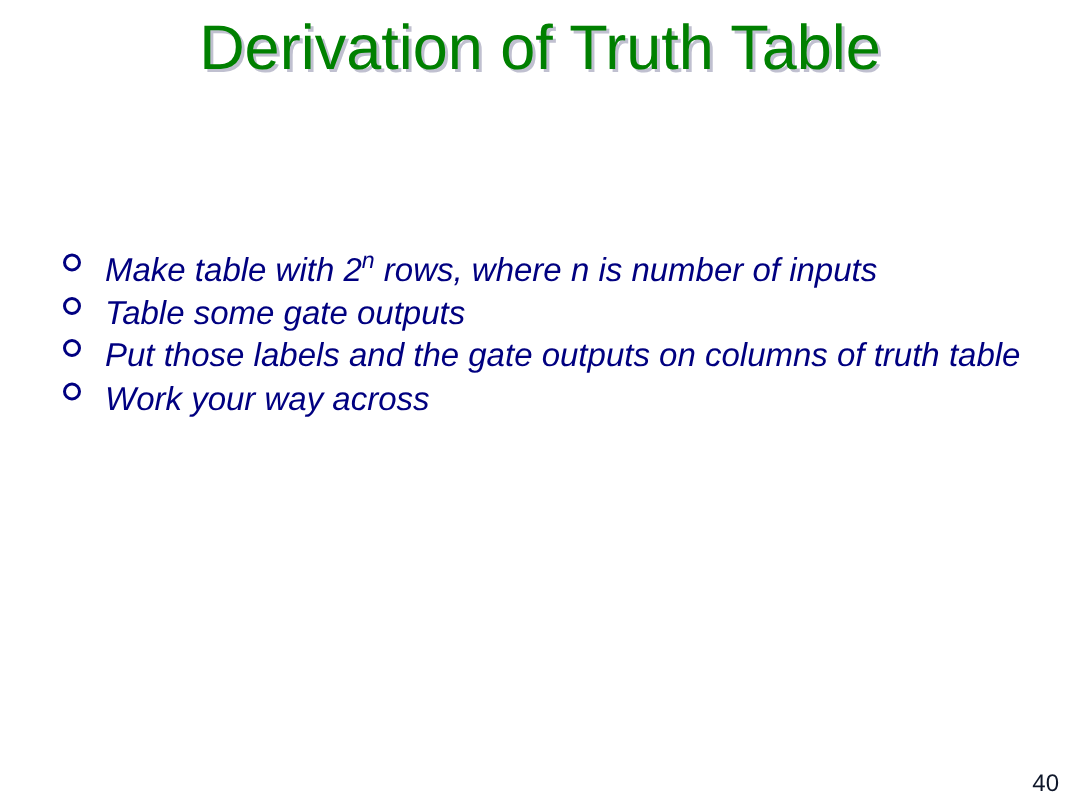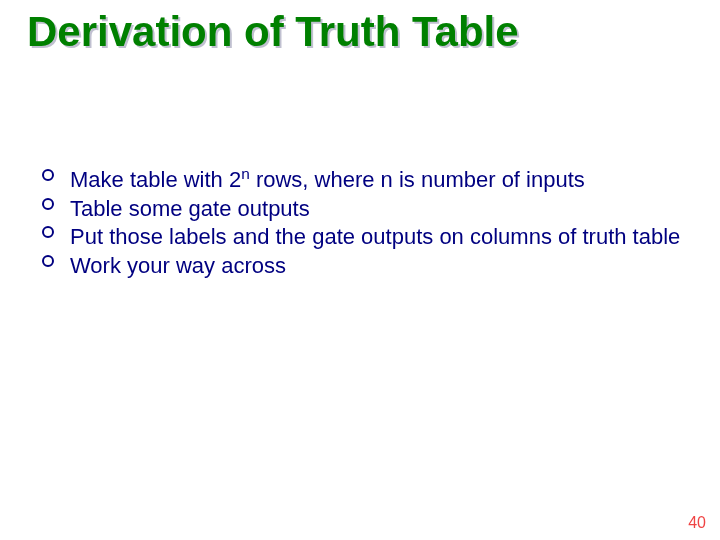--- a/index.html
+++ b/index.html
@@ -7,60 +7,61 @@
       width: 720px;
       height: 540px;
       background: #ffffff;
       font-family: Verdana, Geneva, sans-serif;
       position: relative;
       overflow: hidden;
     }
     .title {
       font-family: "Comic Sans MS", cursive, sans-serif;
       font-size: 42px;
-      font-weight: bold;
+      font-weight: normal;
       color: #008000;
       text-shadow: 2px 2px 0 #c0c0d0;
+      text-align: center;
       padding-top: 8px;
       letter-spacing: 0;
-      margin-left: 27px;
     }
     .content {
       margin-top: 110px;
       padding-left: 36px;
       padding-right: 36px;
     }
     .bullet-list {
       list-style: none;
     }
     .bullet-item {
       position: relative;
       padding-left: 34px;
       font-size: 22px;
       line-height: 1.25;
       color: #000080;
       font-family: Verdana, Geneva, sans-serif;
       margin-bottom: 1px;
+      font-style: italic;
     }
     .bullet-marker {
       position: absolute;
       left: 6px;
       top: 3px;
       width: 12px;
       height: 12px;
       border: 2px solid #000080;
       border-radius: 50%;
       background: transparent;
     }
     .page-number {
       position: absolute;
       bottom: 8px;
       right: 14px;
       font-size: 16px;
-      color: #ef4444;
+      color: #0f172a;
       font-family: Verdana, Geneva, sans-serif;
     }
     sup { font-size: 0.7em; vertical-align: super; line-height: 0; }
   </style>
 </head>
 <body>
 
 <h1 class="title">Derivation of Truth Table</h1>
 
 <div class="content">

